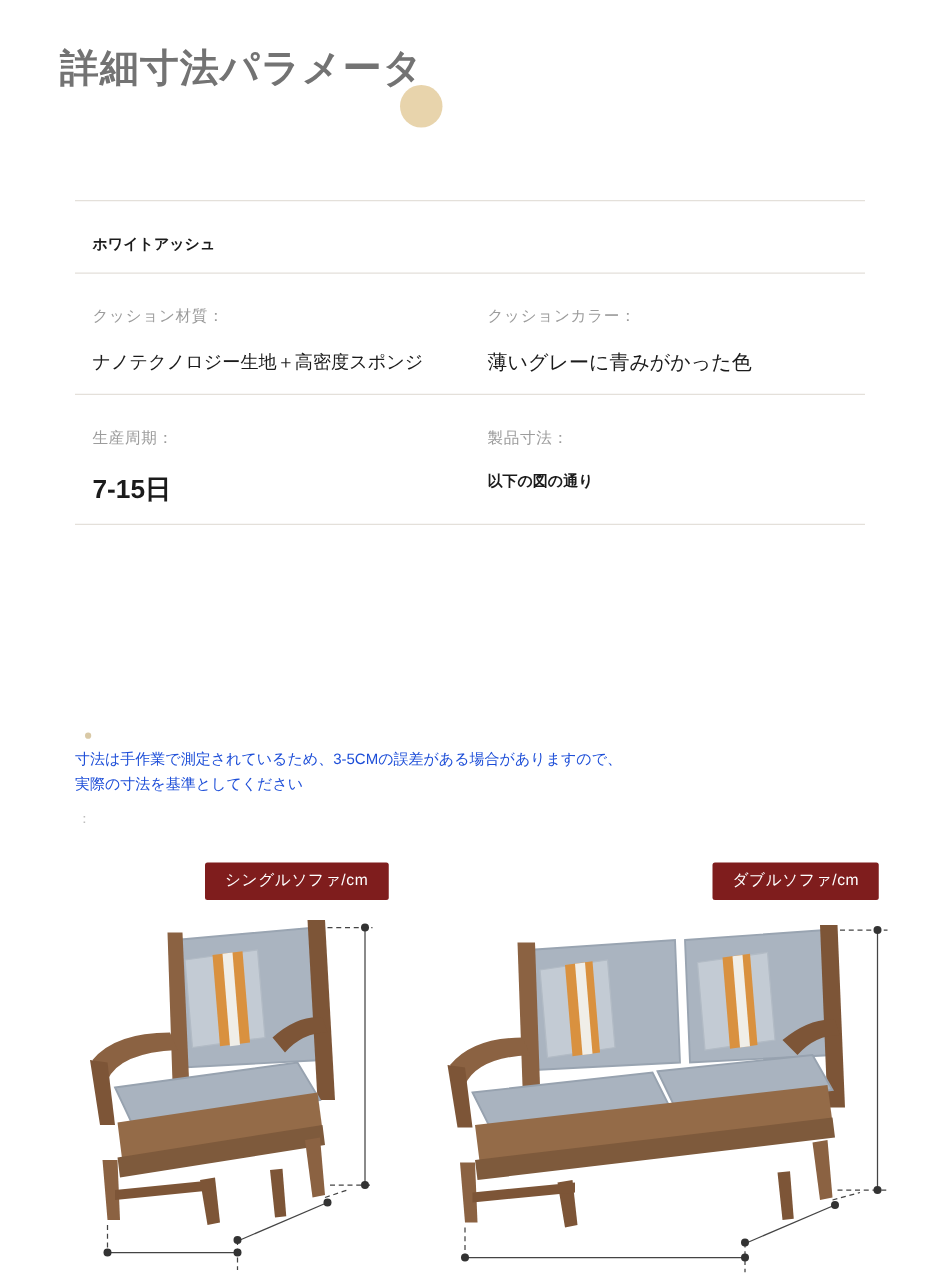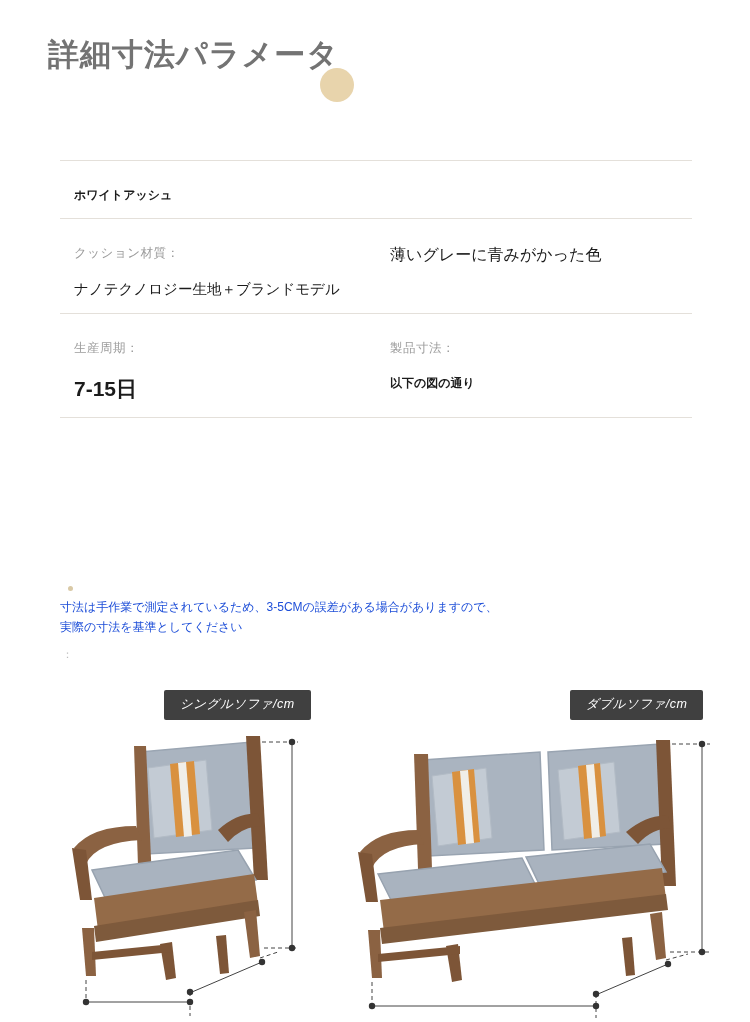--- a/index.html
+++ b/index.html
@@ -112,28 +112,27 @@
   .note-tail {
     font-size: 11px;
     color: #bdbdbd;
     margin-top: 10px;
     margin-left: 2px;
   }
 
   
   .tag {
     position: absolute;
-    background: #404040;
+    background: #7f1d1d;
     color: #ffffff;
     font-size: 12.5px;
     letter-spacing: .5px;
     padding: 6px 16px 7px;
     border-radius: 2px;
     white-space: nowrap;
-    font-style: italic;
   }
   .tag-single { left: 164px; top: 690px; }
   .tag-double { left: 570px; top: 690px; }
 
   
   .diagram {
     position: absolute;
   }
 
   .footer-strip {
@@ -156,23 +155,24 @@
     <div class="spec-cell">
       <div class="spec-value bold-mid">ホワイトアッシュ</div>
     </div>
   </div>
 
   <div class="spec-sep"></div>
 
   <div class="spec-row">
     <div class="spec-cell">
       <div class="spec-label">クッション材質：</div>
-      <div class="spec-value small">ナノテクノロジー生地＋ブランドモデル</div>
-    </div>
-    <div class="spec-cell">
+      <div class="spec-value small">ナノテクノロジー生地＋高密度スポンジ</div>
+    </div>
+    <div class="spec-cell">
+      <div class="spec-label">クッションカラー：</div>
       <div class="spec-value medsmall">薄いグレーに青みがかった色</div>
     </div>
   </div>
 
   <div class="spec-sep"></div>
 
   <div class="spec-row">
     <div class="spec-cell">
       <div class="spec-label">生産周期：</div>
       <div class="spec-value bold-big">7-15日</div>

